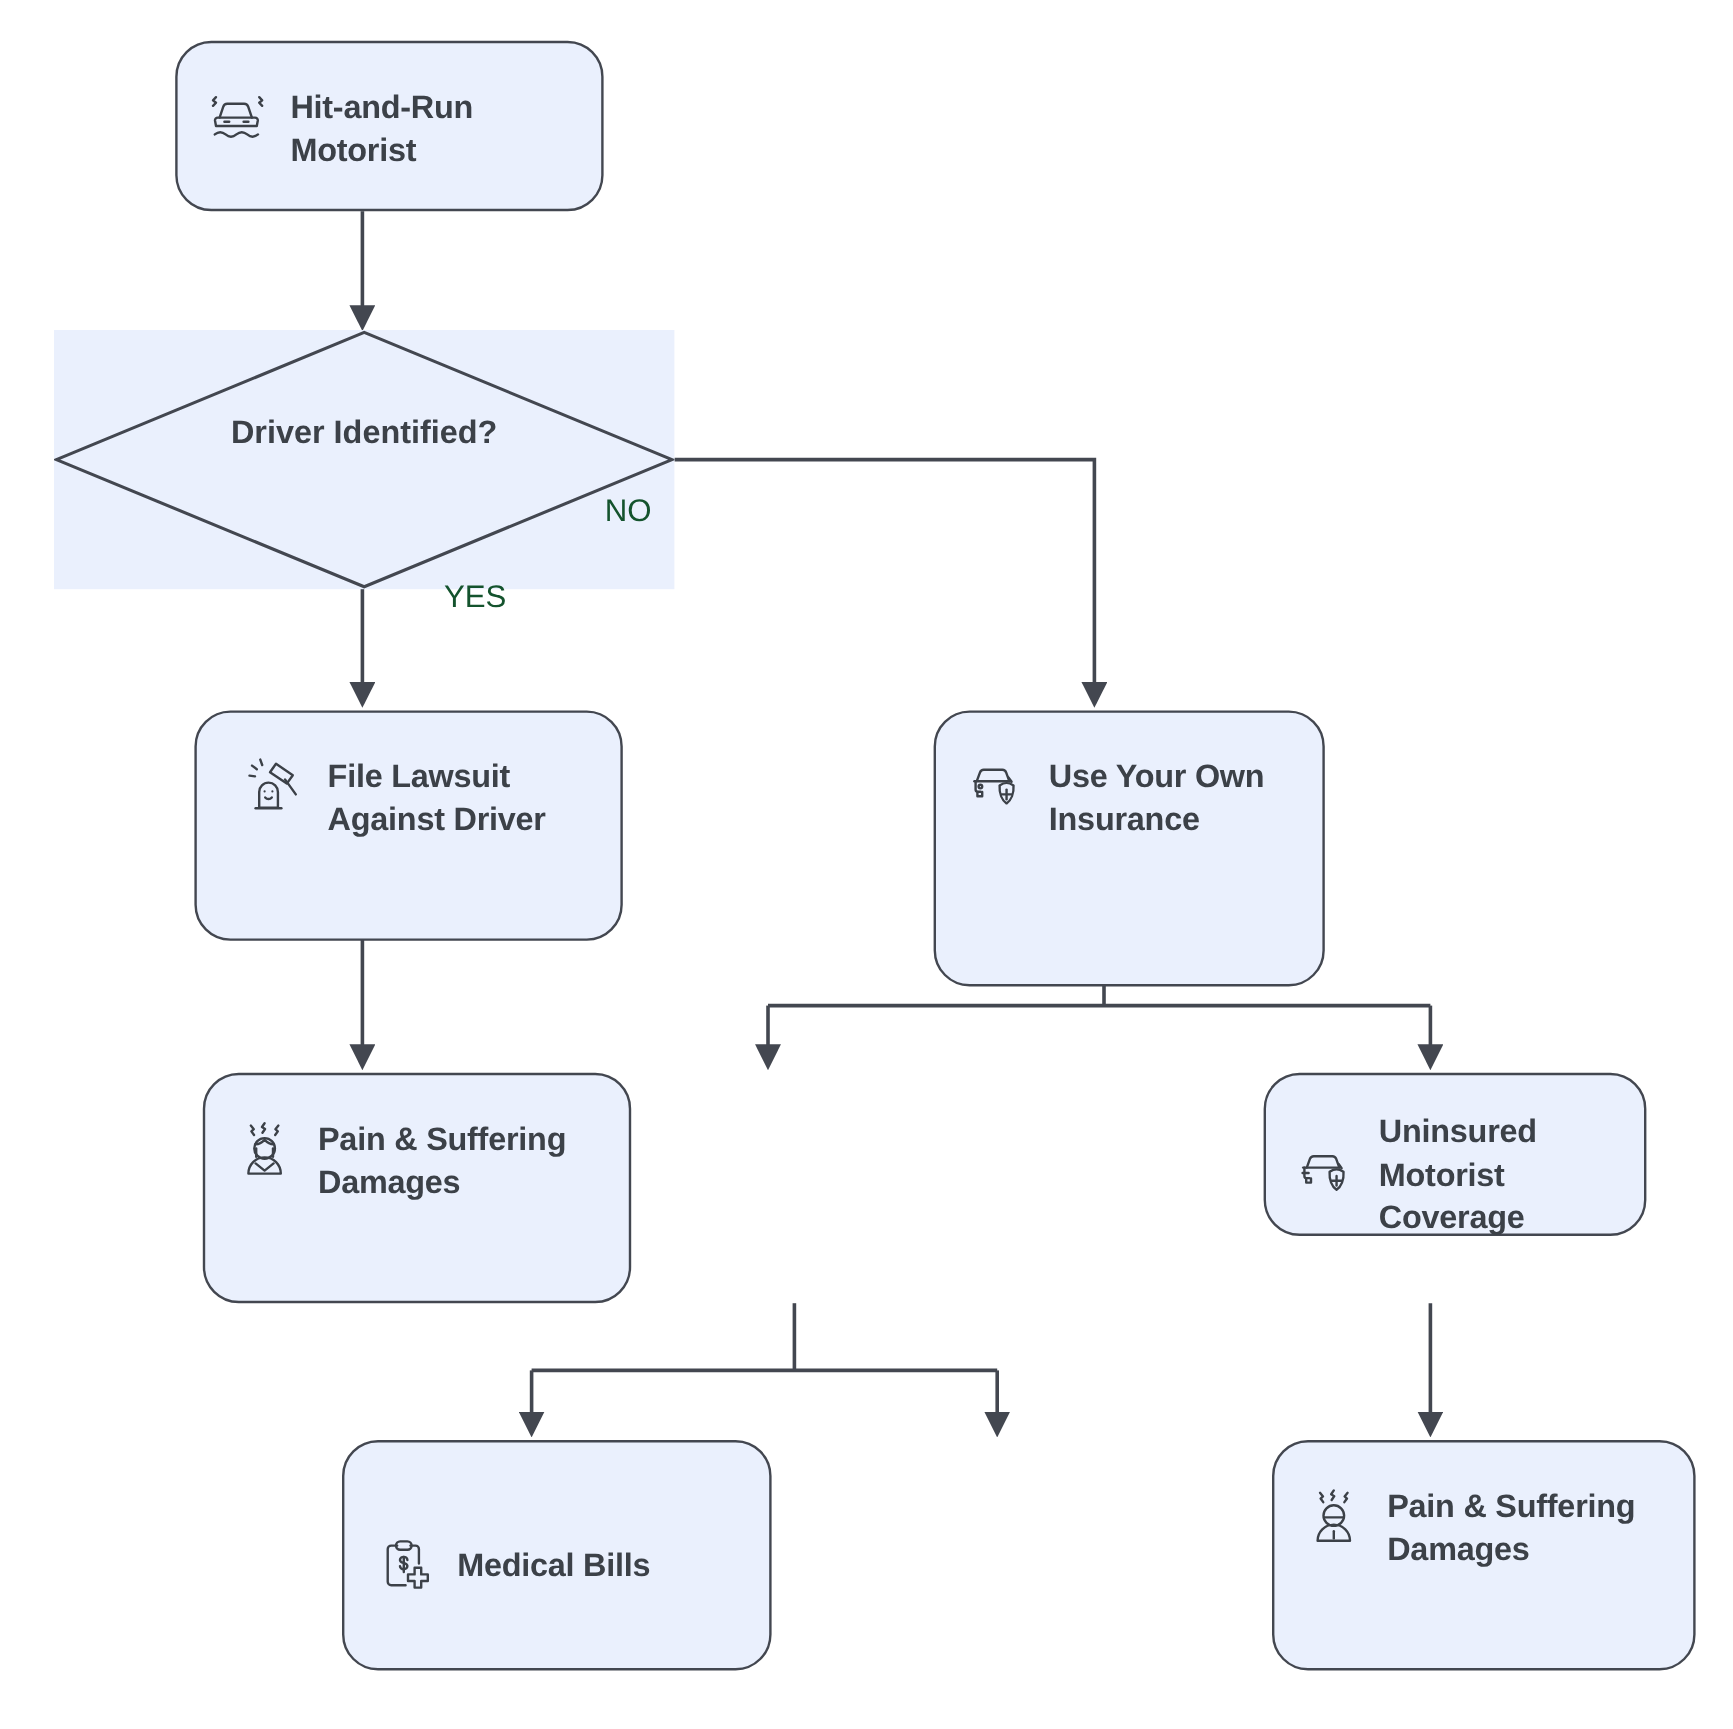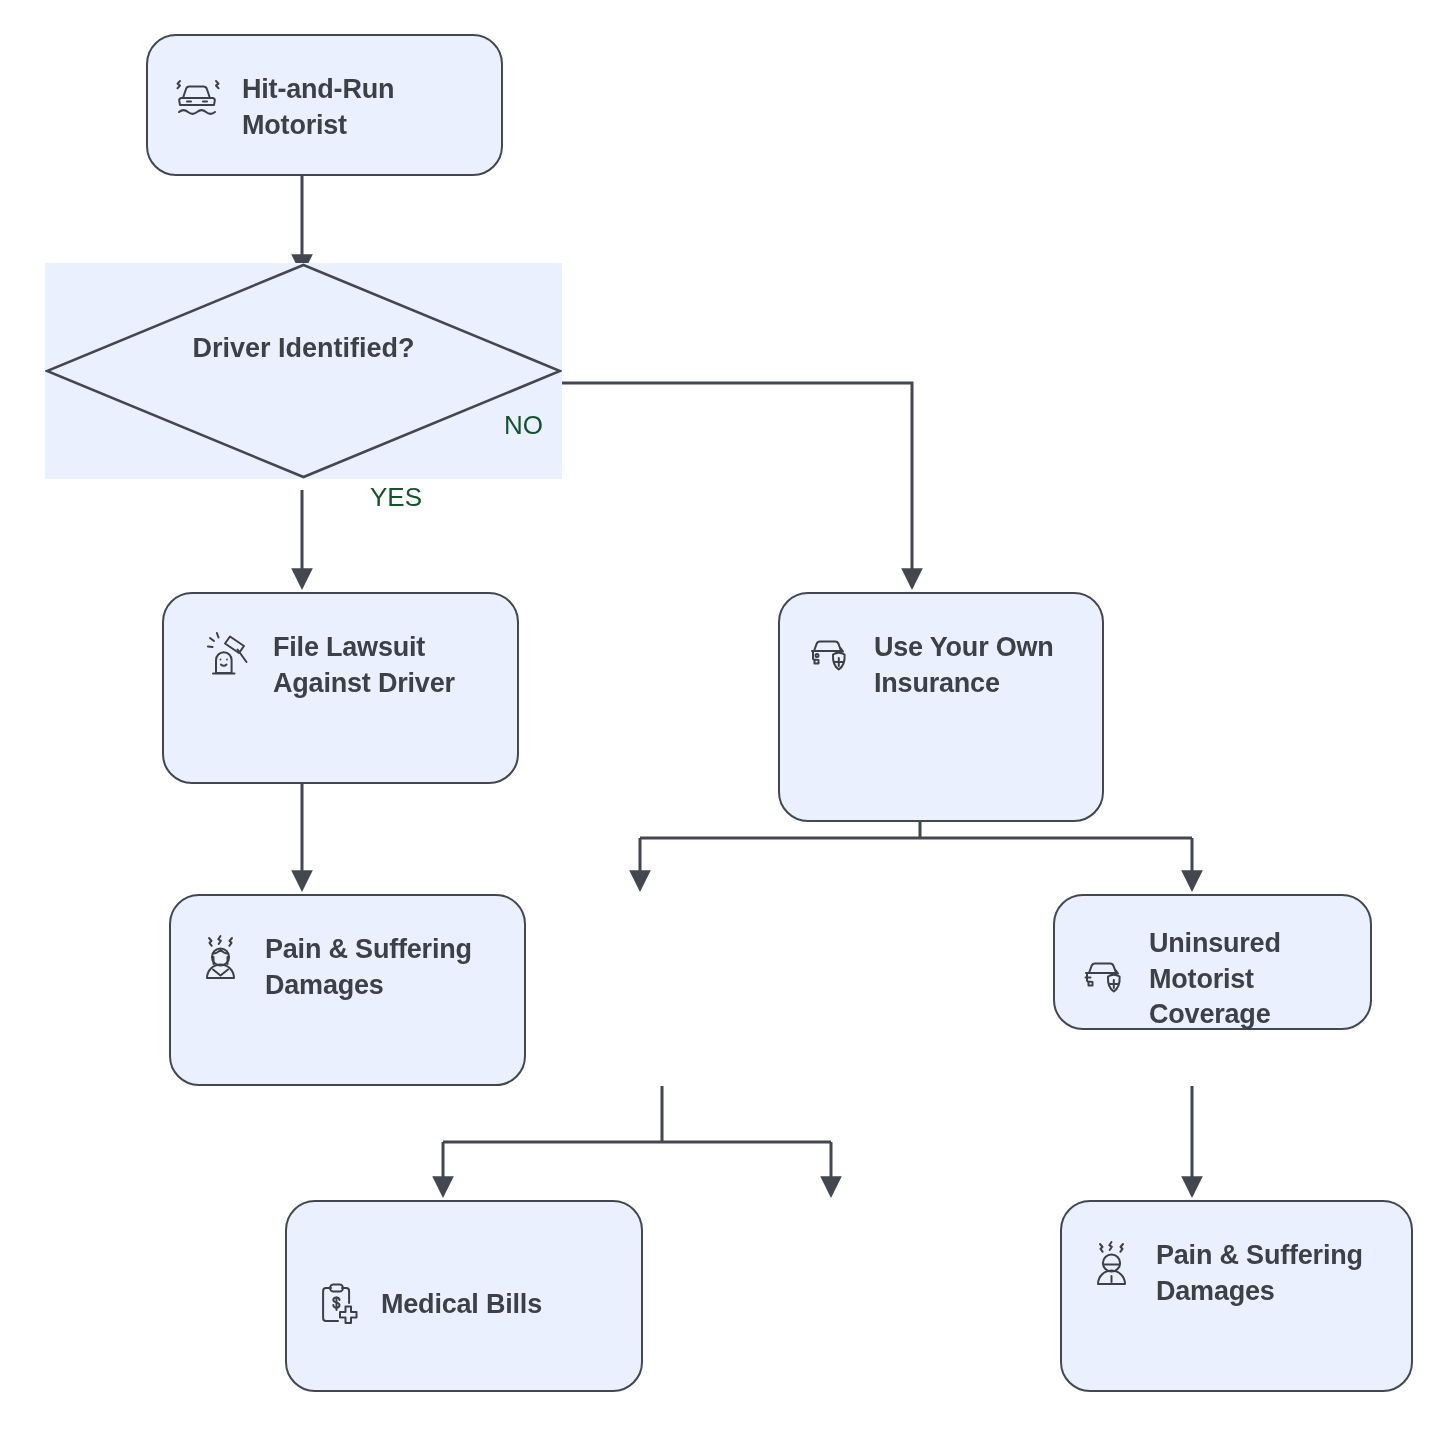--- a/index.html
+++ b/index.html
@@ -97,21 +97,21 @@
         <path d="M17,31.5 l4,0"></path>
         <path d="M33,31.5 l4,0"></path>
         <path d="M9,42 c3,-2.5 6,-2.5 9,0 c3,2.5 6,2.5 9,0 c3,-2.5 6,-2.5 9,0 c3,2.5 6,2.5 9,0"></path>
         <path d="M10,11 l-2.5,2.6 l2.5,2 l-2.5,2.6"></path>
         <path d="M46,11 l2.5,2.6 l-2.5,2 l2.5,2.6"></path>
       </svg>
     </span>
     <span class="lbl"><span>Hit-and-Run</span><br><span>Motorist</span></span>
   </div>
 
-  <div class="diamond" style="left:45px; top:263px; width:517px; height:216px;">
+  <div class="diamond" style="left:45px; top:275px; width:517px; height:216px;">
     <svg width="517" height="216" viewBox="0 0 517 216" style="display:block;">
       <polygon points="258.5,2 515,108 258.5,214 2,108" fill="#eaf0fd" stroke="#434750" stroke-width="2.6"></polygon>
     </svg>
     <div class="dlabel" style="top:70px;">Driver Identified?</div>
   </div>
 
   <div class="edge-label" style="left:330px; top:482px;margin-left:40px;">YES</div>
   <div class="edge-label" style="left:504px; top:410px;">NO</div>
 
   <div class="node" style="left:142px; top:592px; width:357px; height:192px;padding-left:37px;">

